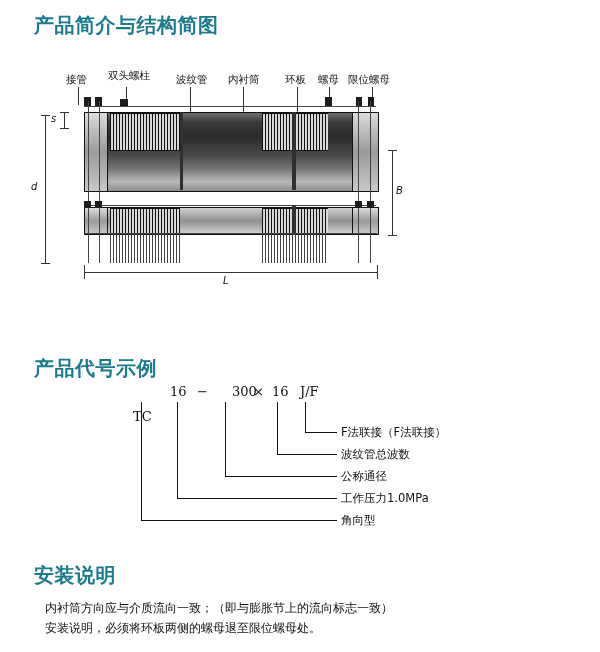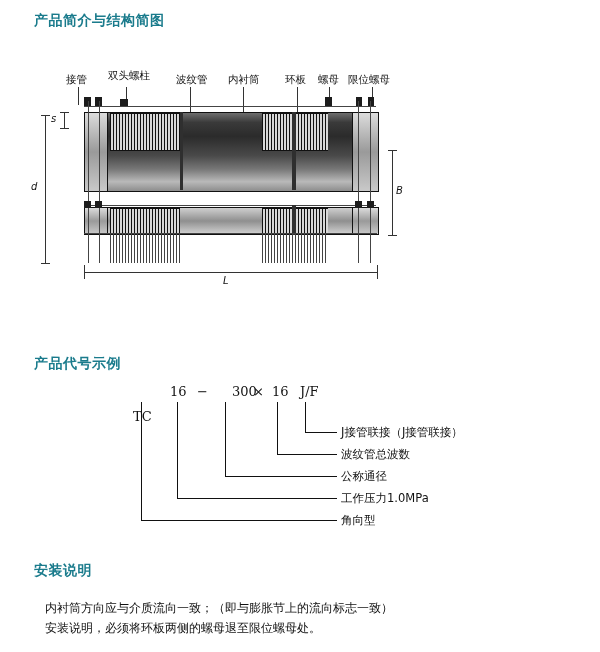--- a/index.html
+++ b/index.html
@@ -10,21 +10,21 @@
   body {
     width: 600px;
     height: 652px;
     position: relative;
     font-family: "DejaVu Sans", "Liberation Sans", sans-serif;
     color: #222;
     overflow: hidden;
   }
   .section-title {
     position: absolute;
-    font-size: 14px;
+    font-size: 20px;
     font-weight: bold;
     color: #1a7b8c;
     letter-spacing: 0.5px;
     white-space: nowrap;
   }
   #title-1 { left: 34px; top: 12px; }
   #title-2 { left: 34px; top: 355px; }
   #title-3 { left: 34px; top: 562px; }
 
   
@@ -226,21 +226,21 @@
   <div class="code-token" style="left:133px; top:20px;margin-top:9px;">TC</div>
   <div class="code-token" style="left:170px; top:4px;">16</div>
   <div class="code-token" style="left:197px; top:4px;">−</div>
   <div class="code-token" style="left:217px; top:4px;margin-left:15px;">300</div>
   <div class="code-token" style="left:253px; top:4px;">×</div>
   <div class="code-token" style="left:272px; top:4px;">16</div>
   <div class="code-token" style="left:300px; top:4px;">J/F</div>
 
   <div class="vline" style="left:305px; top:22px; height:30px;"></div>
   <div class="hline" style="left:305px; top:52px; width:32px;"></div>
-  <div class="code-desc" style="left:341px; top:45px;">J接管联接（J接管联接）</div>
+  <div class="code-desc" style="left:341px; top:45px;">F法联接（F法联接）</div>
 
   <div class="vline" style="left:277px; top:22px; height:52px;"></div>
   <div class="hline" style="left:277px; top:74px; width:60px;"></div>
   <div class="code-desc" style="left:341px; top:67px;">波纹管总波数</div>
 
   <div class="vline" style="left:225px; top:22px; height:74px;"></div>
   <div class="hline" style="left:225px; top:96px; width:112px;"></div>
   <div class="code-desc" style="left:341px; top:89px;">公称通径</div>
 
   <div class="vline" style="left:177px; top:22px; height:96px;"></div>

